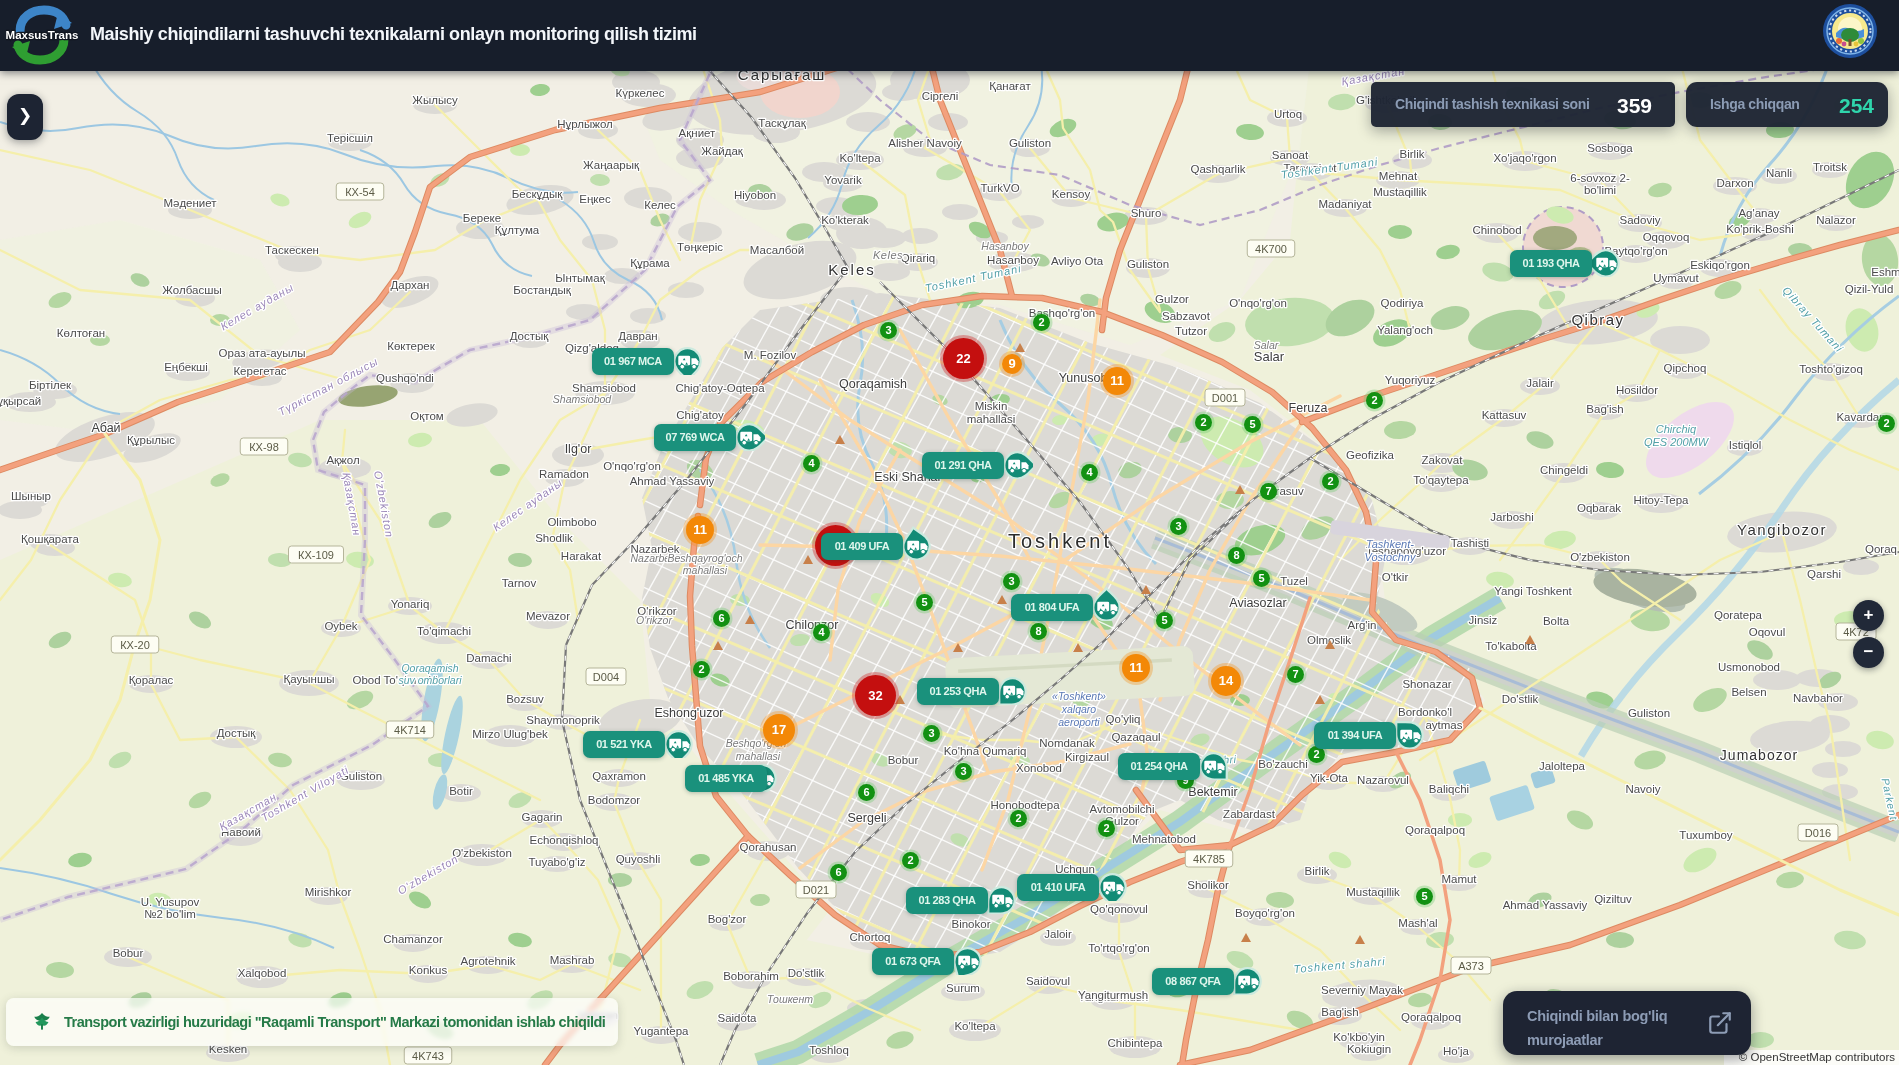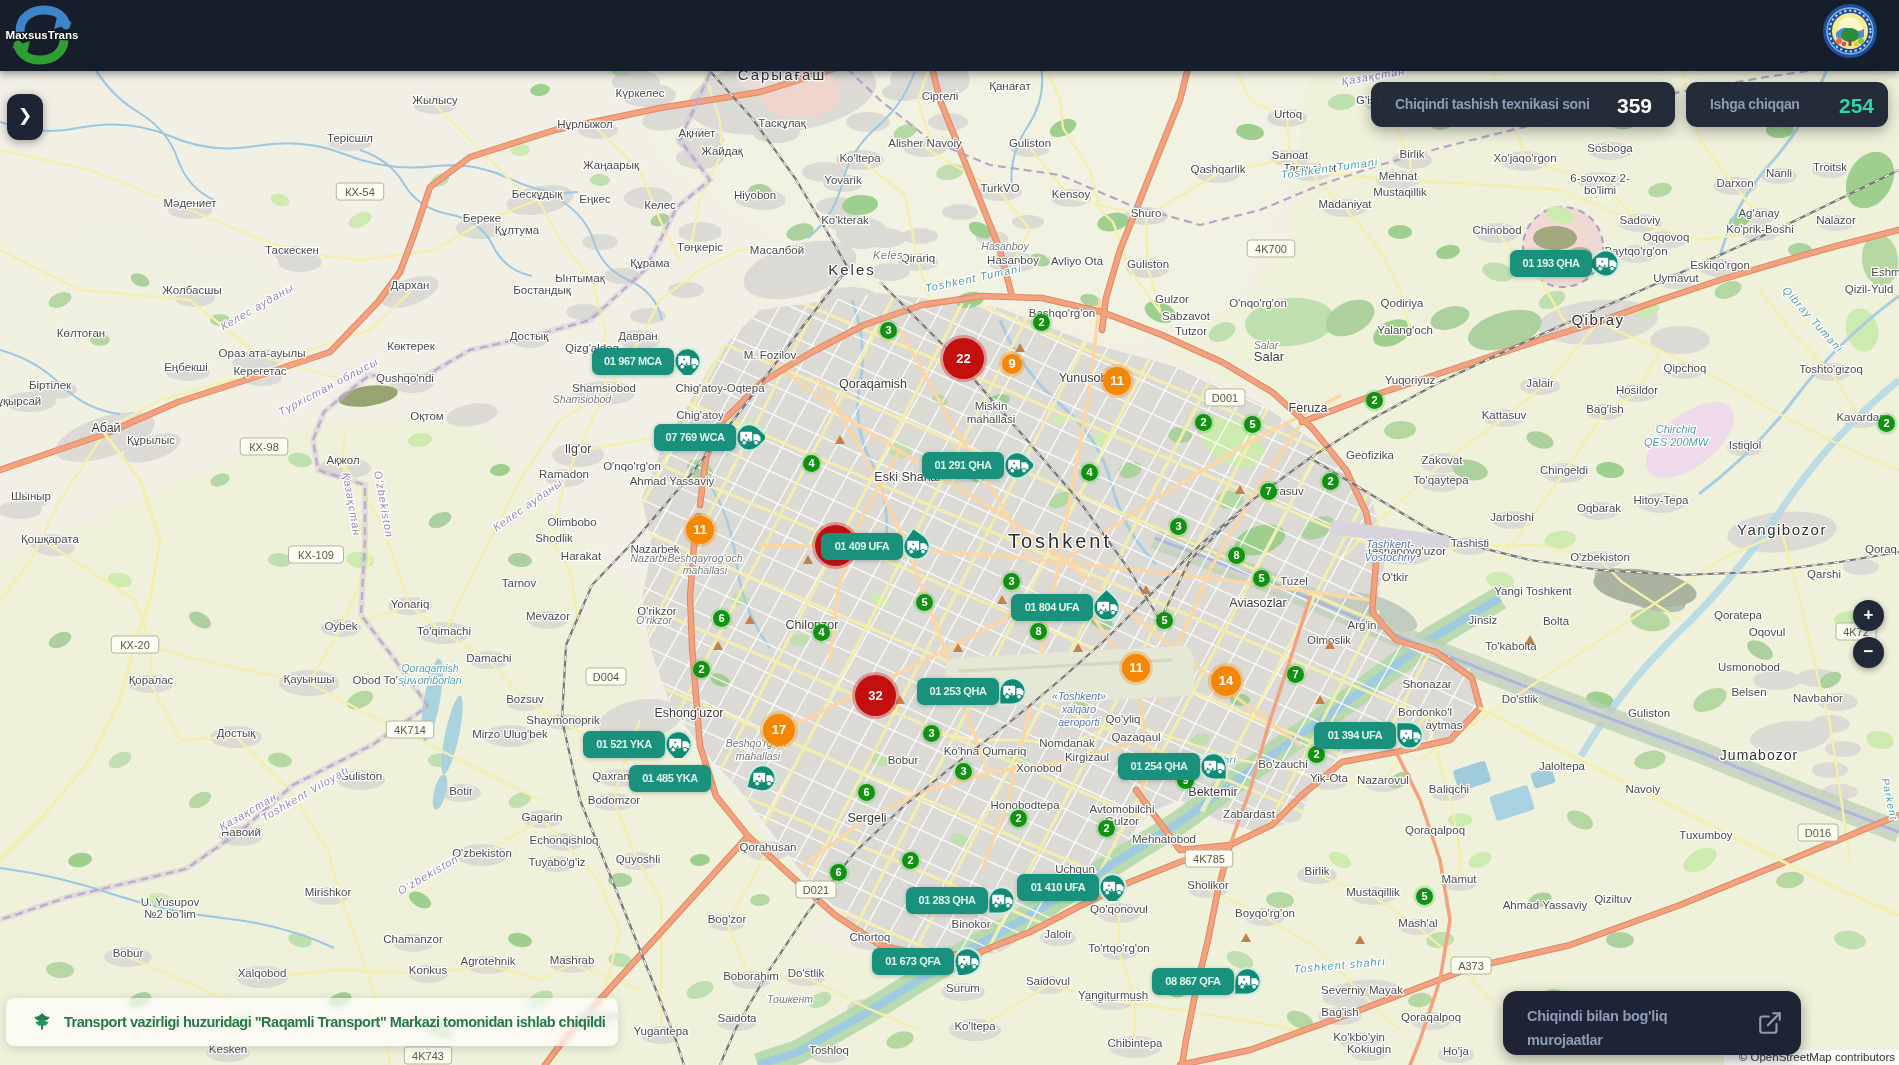--- a/index.html
+++ b/index.html
@@ -1,29 +1,29 @@
 <!DOCTYPE html>
 <html><head><meta charset="utf-8">
 <style>
 * { margin:0; padding:0; box-sizing:border-box; }
 html,body { width:1899px; height:1065px; overflow:hidden; font-family:"Liberation Sans", sans-serif; background:#f2efe5; -webkit-font-smoothing:antialiased; }
 #map { position:absolute; top:0; left:0; width:1899px; height:906px; }
 #hdr { position:absolute; top:0; left:0; width:1899px; height:71px; background:#171e2b; z-index:20; box-shadow:0 2px 8px rgba(10,15,25,.5); }
 #hdr .title { position:absolute; left:90px; top:24px; color:#f3f6fa; font-size:18px; letter-spacing:-0.4px; font-weight:bold; }
-.card { position:absolute; background:rgba(30,37,52,.97); border-radius:11px; z-index:15; box-shadow:0 4px 14px rgba(15,20,30,.35); }
+.card { position:absolute; background:rgba(30,37,52,.97); border-radius:5px; z-index:15; box-shadow:0 4px 14px rgba(15,20,30,.35); }
 #c1 { left:1371px; top:82px; width:304px; height:45px; }
 #c2 { left:1686px; top:82px; width:202px; height:45px; border-radius:11px; }
 .card .lbl { position:absolute; left:24px; top:14px; color:#8b9bb4; font-size:14px; letter-spacing:-0.35px; font-weight:bold; }
 .card .val { position:absolute; right:23px; top:12px; color:#ffffff; font-size:21px; font-weight:bold; }
 #c2 .val { color:#2fd5ac; right:14px; }
 #sbtn { position:absolute; left:7px; top:94px; width:36px; height:46px; background:#1d2433; border-radius:12px; z-index:15; color:#fff; font-size:17px; text-align:center; line-height:44px; box-shadow:0 2px 8px rgba(15,20,30,.4); }
 .zbtn { position:absolute; width:31px; height:31px; background:#212938; border-radius:50%; z-index:15; color:#fff; font-size:17px; text-align:center; line-height:29px; font-weight:bold; box-shadow:0 2px 6px rgba(15,20,30,.4); }
 #foot { position:absolute; left:6px; top:998px; width:612px; height:48px; background:rgba(255,255,255,.66); border-radius:8px; z-index:15; backdrop-filter:blur(2px); box-shadow:0 2px 10px rgba(60,70,60,.2); }
 #foot .txt { position:absolute; left:58px; top:16px; color:#257a47; font-size:14.5px; letter-spacing:-0.5px; font-weight:bold; white-space:nowrap; }
-#rcard { position:absolute; left:1503px; top:991px; width:298px; height:64px; background:#1e2433; border-radius:14px; z-index:15; box-shadow:0 4px 14px rgba(15,20,30,.4); }
+#rcard { position:absolute; left:1503px; top:991px; width:248px; height:64px; background:#1e2433; border-radius:14px; z-index:15; box-shadow:0 4px 14px rgba(15,20,30,.4); }
 #rcard .t { position:absolute; left:24px; top:13px; color:#8d9cb5; font-size:14.5px; letter-spacing:-0.3px; font-weight:bold; line-height:24px; }
 #attr { position:absolute; right:0; top:1050px; width:175px; height:15px; background:rgba(255,255,255,.8); z-index:14; color:#333; font-size:11.5px; text-align:right; padding-right:4px; line-height:15px; }
 .pill { position:absolute; width:82px; height:27px; background:#1a917c; border-radius:7px; color:#dff6ec; font-size:11px; letter-spacing:-0.4px; font-weight:bold; text-align:center; line-height:27px; white-space:nowrap; z-index:10; box-shadow:0 1px 4px rgba(20,60,50,.3); }
 .cl { position:absolute; border-radius:50%; color:#fff; font-weight:bold; text-align:center; z-index:9; }
 .cl.red { width:41px; height:41px; line-height:41px; background:#c40f0f; font-size:13px; box-shadow:0 0 0 3px rgba(205,45,45,.4); }
 .cl.org { background:#f38807; font-size:13px; box-shadow:0 0 0 3px rgba(243,150,40,.38); }
 .cl.grn { width:17px; height:17px; line-height:17px; background:#129112; font-size:11px; box-shadow:0 0 0 2.5px rgba(110,200,110,.35); }
 svg text { font-family:"Liberation Sans", sans-serif; }
 </style></head>
 <body>
@@ -1119,21 +1119,21 @@
 <path d="M17 4 C22.5 10.5 32 16 32 25.5 A15 15 0 1 1 2 25.5 C2 16 11.5 10.5 17 4 Z" fill="#128b76" stroke="#cdeadf" stroke-width="2.6"></path>
 </g>
 <g fill="#ffffff">
 <rect x="6.5" y="19" width="13.5" height="11" rx="1.6"></rect>
 <path d="M21.5 22 h5.2 l2.8 3.2 v4.8 h-8 z"></path>
 <circle cx="11" cy="31.5" r="2.6" stroke="#128b76" stroke-width="1.1"></circle>
 <circle cx="24.5" cy="31.5" r="2.6" stroke="#128b76" stroke-width="1.1"></circle>
 </g>
 <path d="M13.2 21.5 l1.6 2.8 h-3.2 z M10.4 26.6 l1.6 2.8 h-3.2 z M16 26.6 l1.6 2.8 h-3.2 z" fill="#128b76"></path>
 </svg>
-<div class="pill" style="left:629px;top:764.5px">01 485 YKA</div>
+<div class="pill" style="left:685px;top:764.5px">01 485 YKA</div>
 <svg style="position:absolute;left:746.5px;top:755.6px" width="31" height="36" viewBox="0 0 34 41">
 <g transform="rotate(-120 17 25.5)">
 <path d="M17 4 C22.5 10.5 32 16 32 25.5 A15 15 0 1 1 2 25.5 C2 16 11.5 10.5 17 4 Z" fill="#128b76" stroke="#cdeadf" stroke-width="2.6"></path>
 </g>
 <g fill="#ffffff">
 <rect x="6.5" y="19" width="13.5" height="11" rx="1.6"></rect>
 <path d="M21.5 22 h5.2 l2.8 3.2 v4.8 h-8 z"></path>
 <circle cx="11" cy="31.5" r="2.6" stroke="#128b76" stroke-width="1.1"></circle>
 <circle cx="24.5" cy="31.5" r="2.6" stroke="#128b76" stroke-width="1.1"></circle>
 </g>
@@ -1258,20 +1258,21 @@
 <div class="cl grn" style="left:1416px;top:888px">5</div>
 <div class="cl grn" style="left:1177px;top:772px">9</div>
 <div id="hdr">
   <svg width="72" height="64" viewBox="0 0 72 64" style="position:absolute;left:6px;top:3px">
     <path d="M14 28 C14 14 26 7 38 7 C50 7 58 13 60 22" fill="none" stroke="#3d85c8" stroke-width="9" stroke-linecap="round"></path>
     <path d="M52 10 L66 20 L48 26 Z" fill="#3d85c8"></path>
     <path d="M58 36 C58 50 46 57 34 57 C22 57 14 51 12 42" fill="none" stroke="#2f9e32" stroke-width="9" stroke-linecap="round"></path>
     <path d="M20 54 L6 44 L24 38 Z" fill="#2f9e32"></path>
     <text x="36" y="36" font-size="11.5" font-weight="bold" fill="#ffffff" text-anchor="middle" stroke="#10151f" stroke-width="2.5" paint-order="stroke">MaxsusTrans</text>
   </svg>
+  <div class="title">Maishiy chiqindilarni tashuvchi texnikalarni onlayn monitoring qilish tizimi</div>
   <svg width="56" height="56" viewBox="0 0 56 56" style="position:absolute;left:1822px;top:3px">
     <circle cx="28" cy="28" r="27" fill="#1d4f9e"></circle>
     <circle cx="28" cy="28" r="23" fill="none" stroke="#7db3e8" stroke-width="1.5"></circle>
     <circle cx="28" cy="28" r="20.5" fill="none" stroke="#e8f1fb" stroke-width="2" stroke-dasharray="2.2 2.8" opacity="0.85"></circle>
     <circle cx="28" cy="28" r="18" fill="#f7e98e"></circle>
     <circle cx="28" cy="26" r="12" fill="#fdf6c8"></circle>
     <path d="M14 30 q7 -8 14 -4 q8 4 14 0 l0 8 q-14 6 -28 0 Z" fill="#4a90d9"></path>
     <ellipse cx="28" cy="32" rx="9" ry="7" fill="#2e8b3a"></ellipse>
     <rect x="26.5" y="36" width="3" height="7" fill="#7a5230"></rect>
     <circle cx="17" cy="38" r="3" fill="#e86a3a"></circle>

